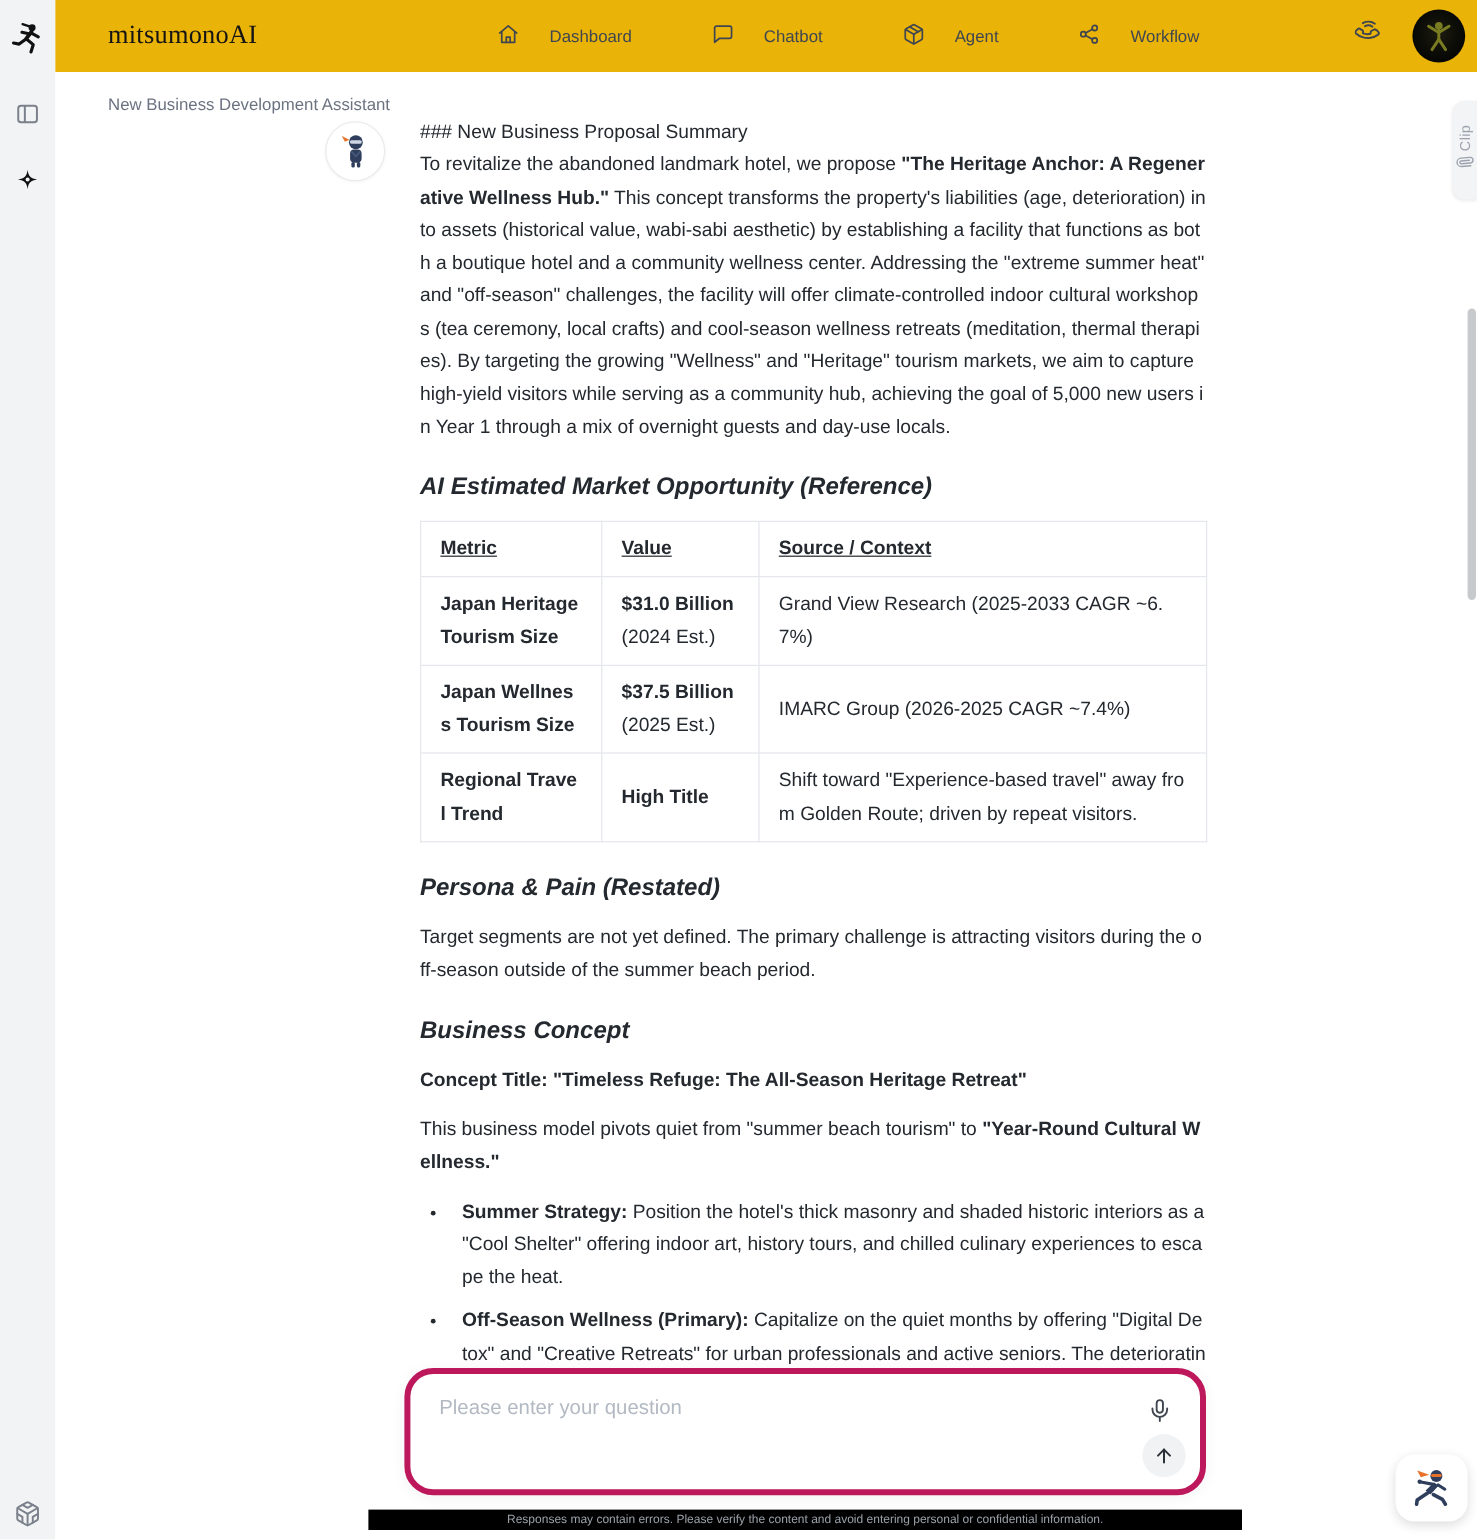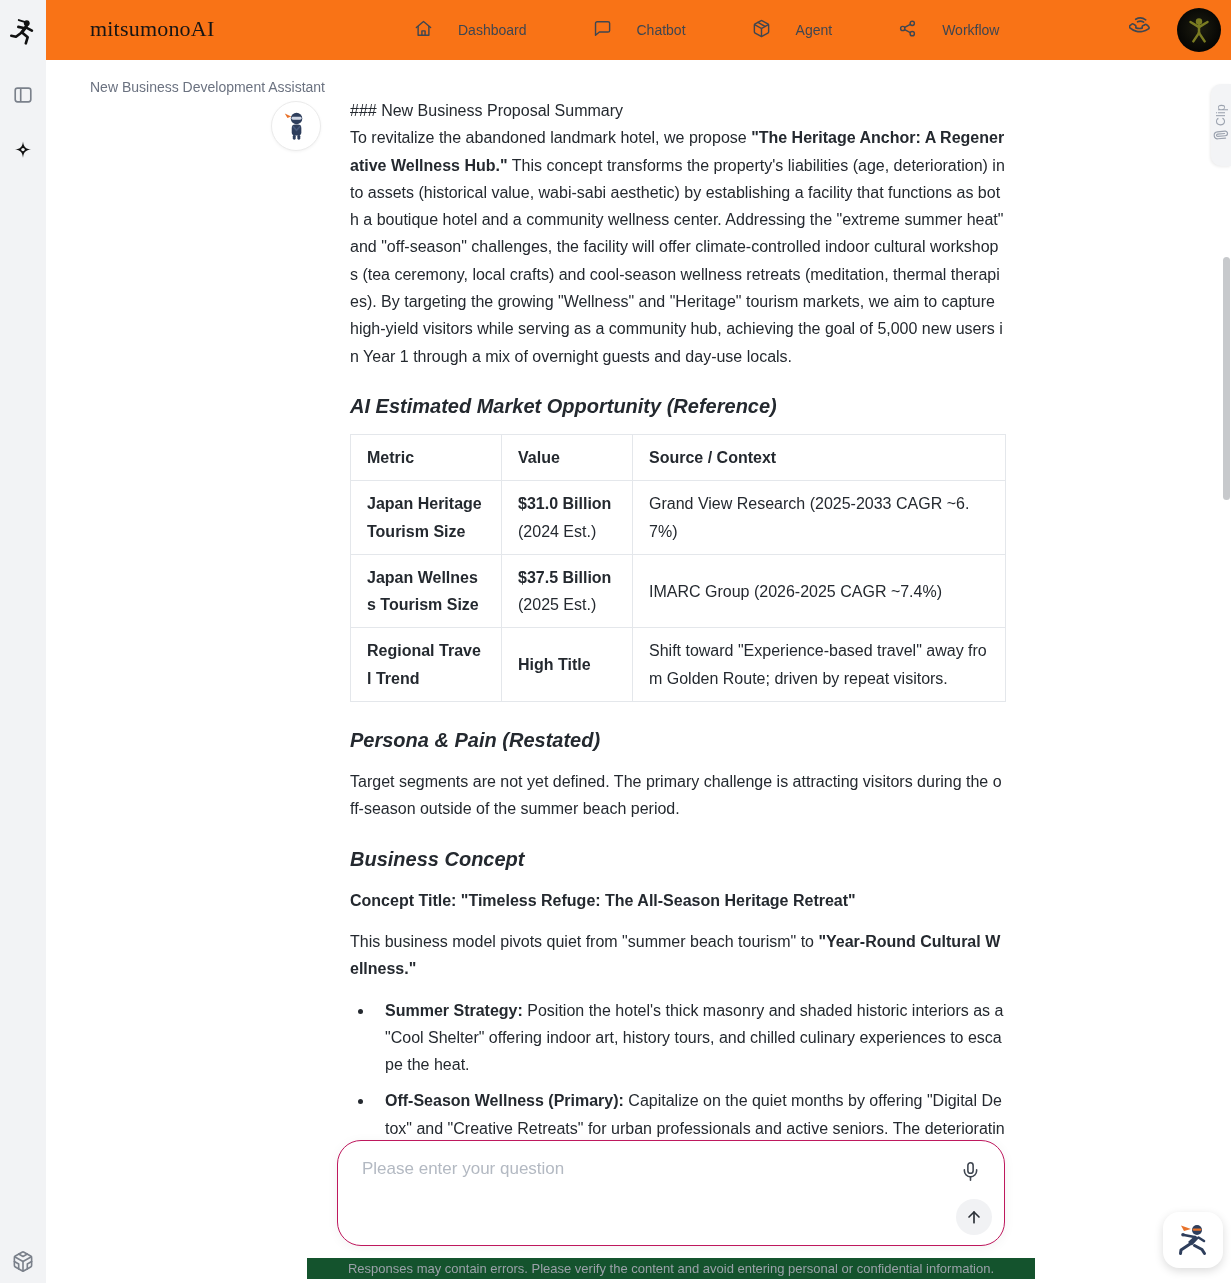--- a/index.html
+++ b/index.html
@@ -6,21 +6,21 @@
   html,body { width:1231px; height:1283px; overflow:hidden; background:#fff;
     font-family:"Liberation Sans", sans-serif; color:#24292f; }
   body { position:relative; }
 
   
   .rail { position:absolute; left:0; top:0; width:46px; height:100%; background:#f2f3f5; z-index:10; }
   .rail .icon-btn { position:absolute; left:50%; transform:translateX(-50%); display:flex; align-items:center; justify-content:center; cursor:pointer; }
   .rail svg { display:block; }
 
   
-  .header { position:absolute; left:46px; top:0; right:0; height:60px; background:#f97316; z-index:9; }
+  .header { position:absolute; left:46px; top:0; right:0; height:60px; background:#eab308; z-index:9; }
   .logo-text { position:absolute; left:44px; top:16px; font-family:"Liberation Serif", serif; font-size:22px; letter-spacing:.2px; color:#151515; }
   .nav { position:absolute; left:368px; top:0; height:60px; display:flex; align-items:center; gap:66px; }
   .nav-item { display:flex; align-items:center; gap:25px; color:#3f4650; font-size:14px; cursor:pointer; white-space:nowrap; }
   .nav-item svg { stroke:#3f4650; }
   .header-right { position:absolute; right:10px; top:0; height:60px; display:flex; align-items:center; gap:26px; }
   .avatar-user { width:44px; height:44px; border-radius:50%; background:radial-gradient(circle at 50% 45%, #1c1c10 0%, #060604 70%); overflow:hidden; display:flex; align-items:center; justify-content:center; cursor:pointer; }
 
   
   .assistant-label { position:absolute; left:90px; top:79px; font-size:14px; color:#6b7280; z-index:2; }
   .assistant-avatar { position:absolute; left:271px; top:101px; width:50px; height:50px; border-radius:50%;
@@ -30,38 +30,38 @@
   .message { position:absolute; left:350px; top:97px; width:656px; font-size:16px; line-height:27.3px;
     word-break:break-all; z-index:1; }
   .message h2 { font-size:20px; font-weight:700; line-height:1.4; margin:22px 0 14px; word-break:normal;font-style:italic; }
   .message p { margin:0 0 0; }
   .message .para-gap { margin-top:14px; }
   .bold-inline { font-weight:700; }
 
   table.md { border-collapse:collapse; width:100%; margin:14px 0 24px; }
   table.md th, table.md td { border:1px solid #e4e7eb; text-align:left; vertical-align:middle;
     padding:9px 16px; font-size:16px; line-height:27.3px; }
-  table.md th { font-weight:700; }
+  table.md th { font-weight:700;text-decoration:underline; }
 
   .message ul { margin:14px 0 0; padding-left:24px; list-style:disc; }
   .message li { padding-left:11px; margin-bottom:9px; }
 
   
   .composer { position:absolute; left:337px; top:1140px; width:668px; height:106px; background:#fff;
-    border:1px solid #be185d; border-radius:24px; box-shadow:0 2px 12px rgba(0,0,0,.05); z-index:5; }
+    border:5px solid #be185d; border-radius:24px; box-shadow:0 2px 12px rgba(0,0,0,.05); z-index:5; }
   .composer textarea { position:absolute; left:24px; top:18px; width:560px; height:70px; border:none; outline:none;
     resize:none; font-family:"Liberation Sans", sans-serif; font-size:17px; color:#24292f; background:transparent; }
   .composer textarea::placeholder { color:#b3b9c2; }
   .mic-btn { position:absolute; right:20px; top:16px; width:28px; height:28px; display:flex; align-items:center;
     justify-content:center; cursor:pointer; }
   .send-btn { position:absolute; right:12px; bottom:10px; width:36px; height:36px; border-radius:50%;
     background:#f1f2f4; display:flex; align-items:center; justify-content:center; cursor:pointer; }
 
-  .disclaimer { position:absolute; left:307px; top:1258px; width:728px; text-align:center; font-size:13px;
-    color:#9ba1a9; background:#14532d; padding:3px 0; z-index:5; }
+  .disclaimer { position:absolute; left:307px; top:1258px; width:728px; text-align:center; font-size:10px;
+    color:#9ba1a9; background:#000000; padding:3px 0; z-index:5; }
 
   
   .clip-tab { position:absolute; right:0; top:84px; width:20px; height:82px; background:#f3f4f6;
     border-radius:10px 0 0 10px; box-shadow:-1px 1px 3px rgba(0,0,0,.08); z-index:8;
     display:flex; flex-direction:column; align-items:center; justify-content:center; gap:6px; cursor:pointer; }
   .clip-label { color:#9ca3af; font-size:12px; transform:rotate(-90deg); letter-spacing:.3px; }
   .clip-tab svg { transform:rotate(0deg); }
 
   
   .scroll-track { position:absolute; right:0; top:60px; bottom:0; width:8px; z-index:7; }

